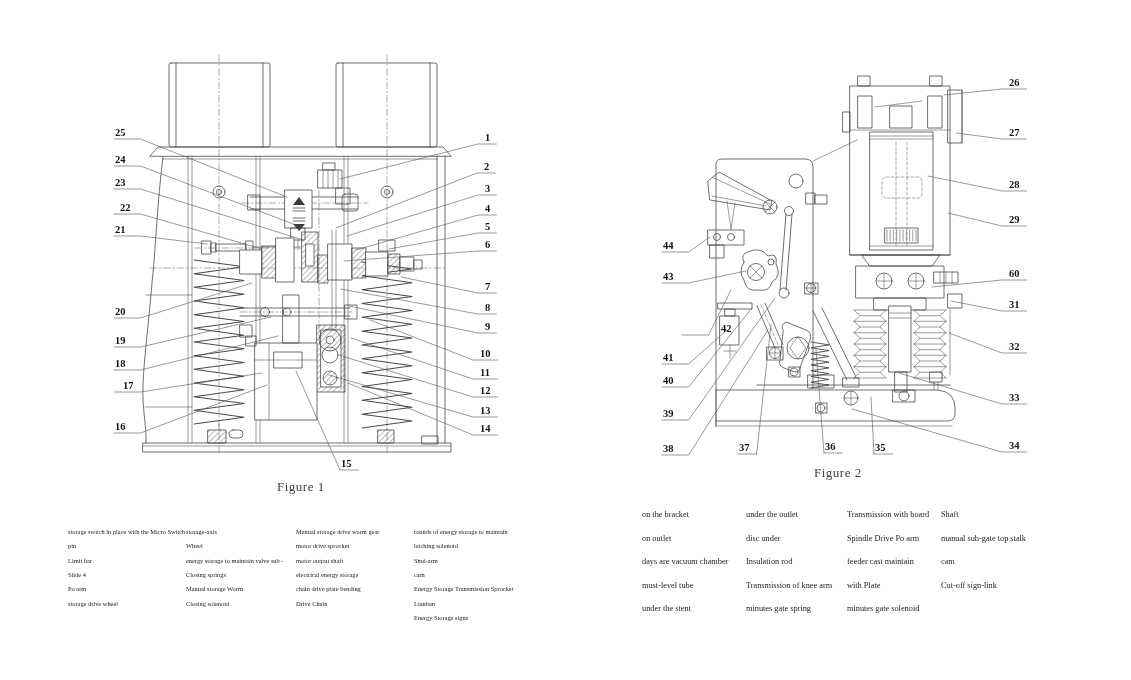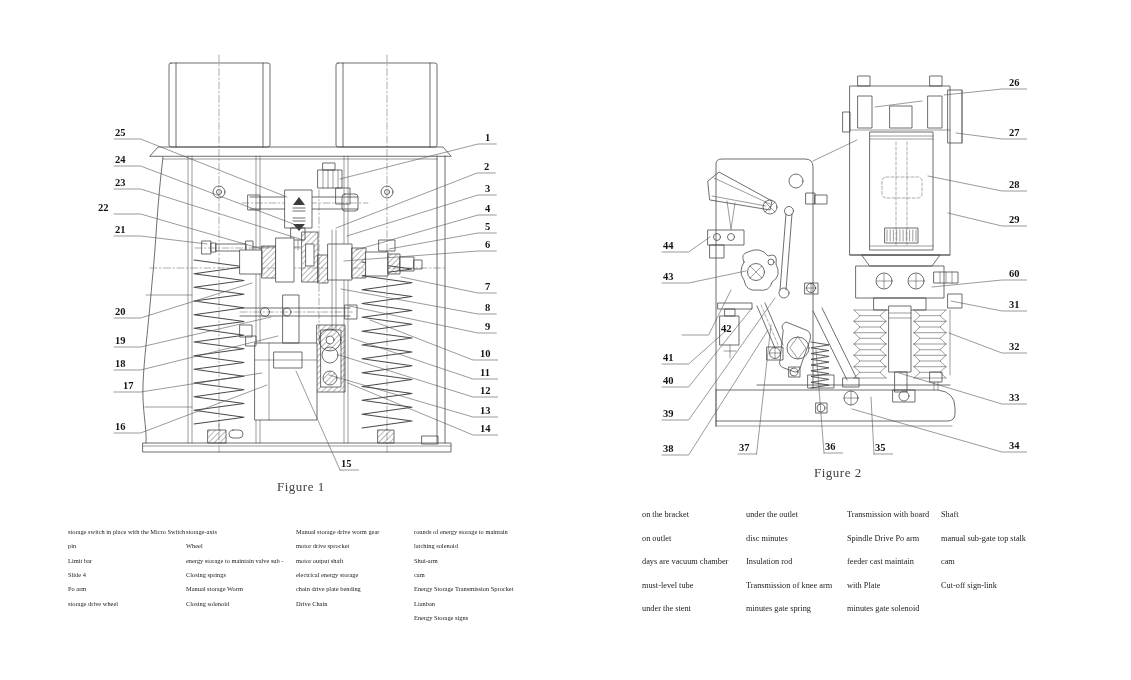--- a/index.html
+++ b/index.html
@@ -330,21 +330,21 @@
         <path d="M682,335 H708.6 L731,290" class="ld"></path>
         <path d="M662,283 H688.6 L746,271" class="ld"></path>
         <path d="M662,252 H688.6 L710,237" class="ld"></path>
       </g>
 </svg>
 
 <div id="callouts">
       <span class="co" style="left: 115px; top: 127px;">25</span>
       <span class="co" style="left: 115px; top: 154px;">24</span>
       <span class="co" style="left: 115px; top: 177px;">23</span>
-      <span class="co" style="left: 98px; top: 202px;">22</span>
+      <span class="co" style="left: 120px; top: 202px;">22</span>
       <span class="co" style="left: 115px; top: 224px;">21</span>
       <span class="co" style="left: 115px; top: 306px;">20</span>
       <span class="co" style="left: 115px; top: 335px;">19</span>
       <span class="co" style="left: 115px; top: 358px;">18</span>
       <span class="co" style="left: 115px; top: 380px; margin-left: 8px;">17</span>
       <span class="co" style="left: 115px; top: 421px;">16</span>
       <span class="co" style="left: 485px; top: 132px;">1</span>
       <span class="co" style="left: 484px; top: 161px;">2</span>
       <span class="co" style="left: 485px; top: 183px;">3</span>
       <span class="co" style="left: 485px; top: 203px;">4</span>
@@ -421,21 +421,21 @@
 <div id="legend2">
       <div class="legend-col" style="left: 642px; top: 503px;">
         <div class="legend-cell">on the bracket</div>
         <div class="legend-cell">on outlet</div>
         <div class="legend-cell">days are vacuum chamber</div>
         <div class="legend-cell">must-level tube</div>
         <div class="legend-cell">under the stent</div>
       </div>
       <div class="legend-col" style="left: 746px; top: 503px;">
         <div class="legend-cell">under the outlet</div>
-        <div class="legend-cell">disc minutes</div>
+        <div class="legend-cell">disc under</div>
         <div class="legend-cell">Insulation rod</div>
         <div class="legend-cell">Transmission of knee arm</div>
         <div class="legend-cell">minutes gate spring</div>
       </div>
       <div class="legend-col" style="left: 847px; top: 503px;">
         <div class="legend-cell">Transmission with board</div>
         <div class="legend-cell">Spindle Drive Po arm</div>
         <div class="legend-cell">feeder cast maintain</div>
         <div class="legend-cell">with Plate</div>
         <div class="legend-cell">minutes gate solenoid</div>

